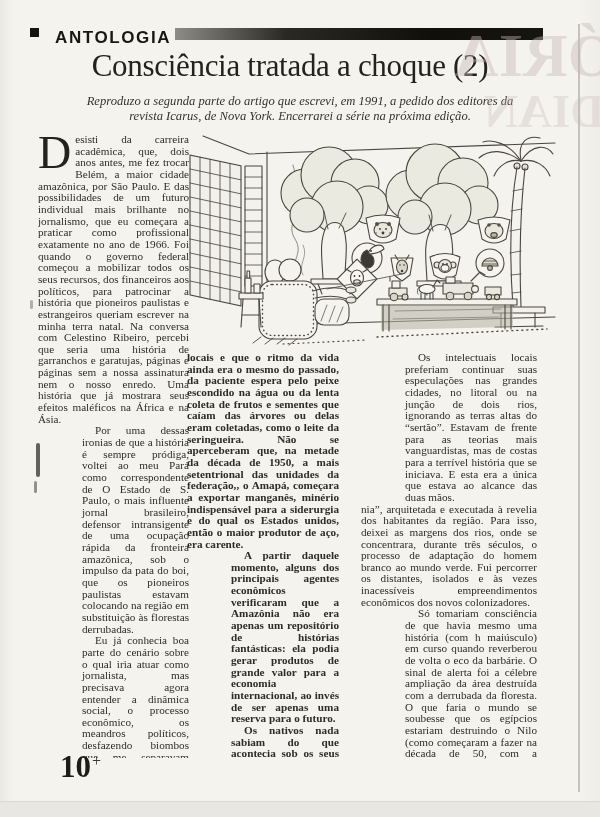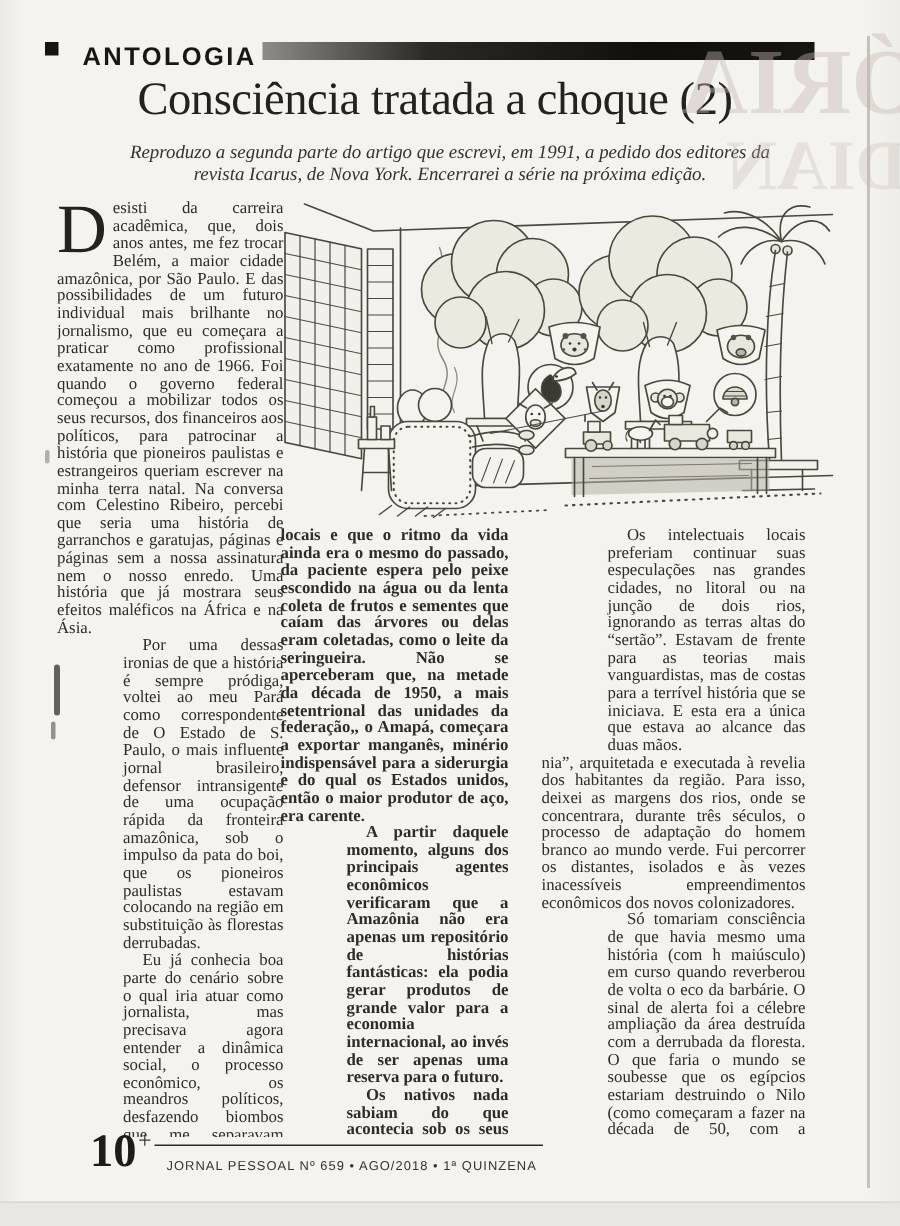--- a/index.html
+++ b/index.html
@@ -311,23 +311,20 @@
 
   <div class="col col3">
     <p class="para indent">Os intelectuais locais preferiam continuar suas especulações nas grandes cidades, no litoral ou na junção de dois rios, ignorando as terras altas do “sertão”. Estavam de frente para as teorias mais vanguardistas, mas de costas para a terrível história que se iniciava. E esta era a única que estava ao alcance das duas mãos.</p>
     <p class="para">nia”, arquitetada e executada à revelia dos habitantes da região. Para isso, deixei as margens dos rios, onde se concentrara, durante três séculos, o processo de adaptação do homem branco ao mundo verde. Fui percorrer os distantes, isolados e às vezes inacessíveis empreendimentos econômicos dos novos colonizadores.</p>
     <p class="para indent">Só tomariam consciência de que havia mesmo uma história (com h maiúsculo) em curso quando reverberou de volta o eco da barbárie. O sinal de alerta foi a célebre ampliação da área destruída com a derrubada da floresta. O que faria o mundo se soubesse que os egípcios estariam destruindo o Nilo (como começaram a fazer na década de 50, com a construção da barragem de Assuan)?</p>
   </div>
 
   <div class="footer">
     <span class="page-num">10</span>
     <span class="page-cross">+</span>
-    <div class="issue-wrap">
-      <span class="issue">JORNAL PESSOAL Nº 659 • AGO/2018 • 1ª QUINZENA</span>
-    </div>
   </div>
 
   <div class="ghost ghost-top">ÓRIA</div>
   <div class="ghost ghost-bottom">IDIAN</div>
   <div class="scan-line-right"></div>
   <div class="bottom-band"></div>
   <div class="smudge smudge-a"></div>
   <div class="smudge smudge-b"></div>
   <div class="smudge smudge-c"></div>
 

